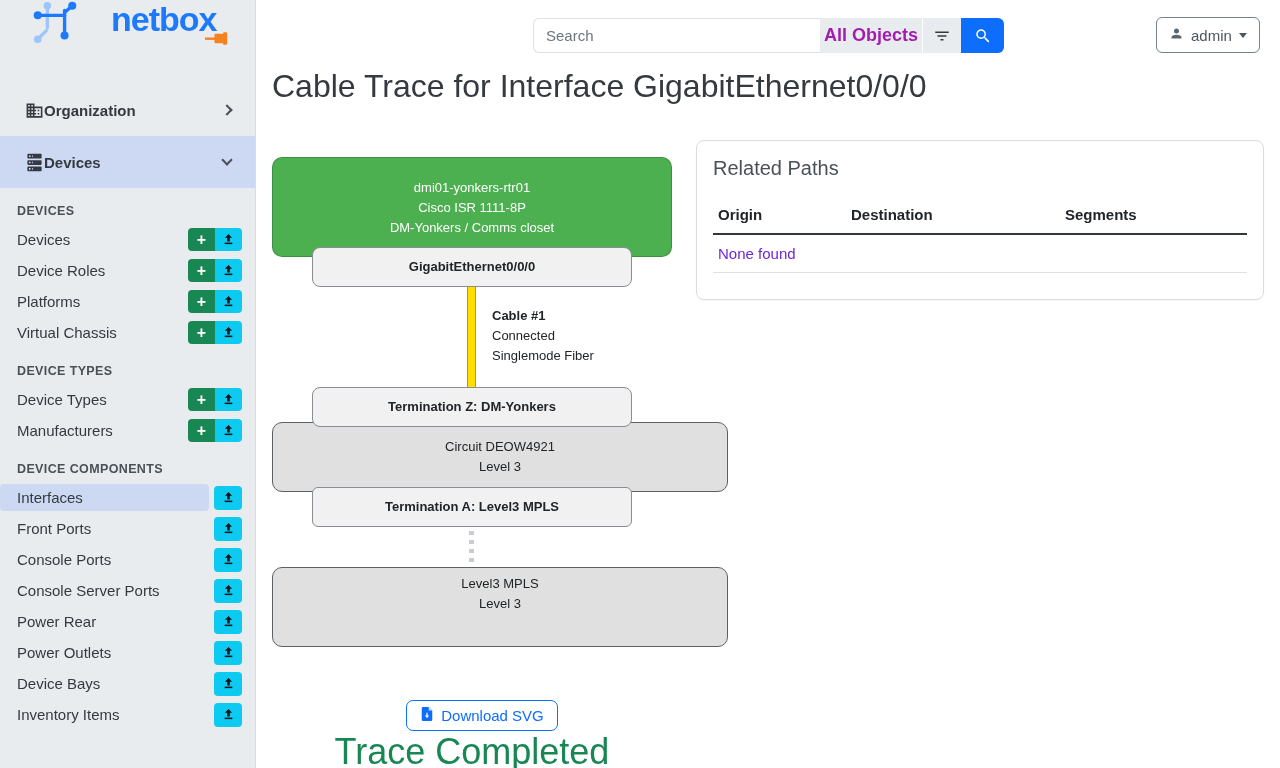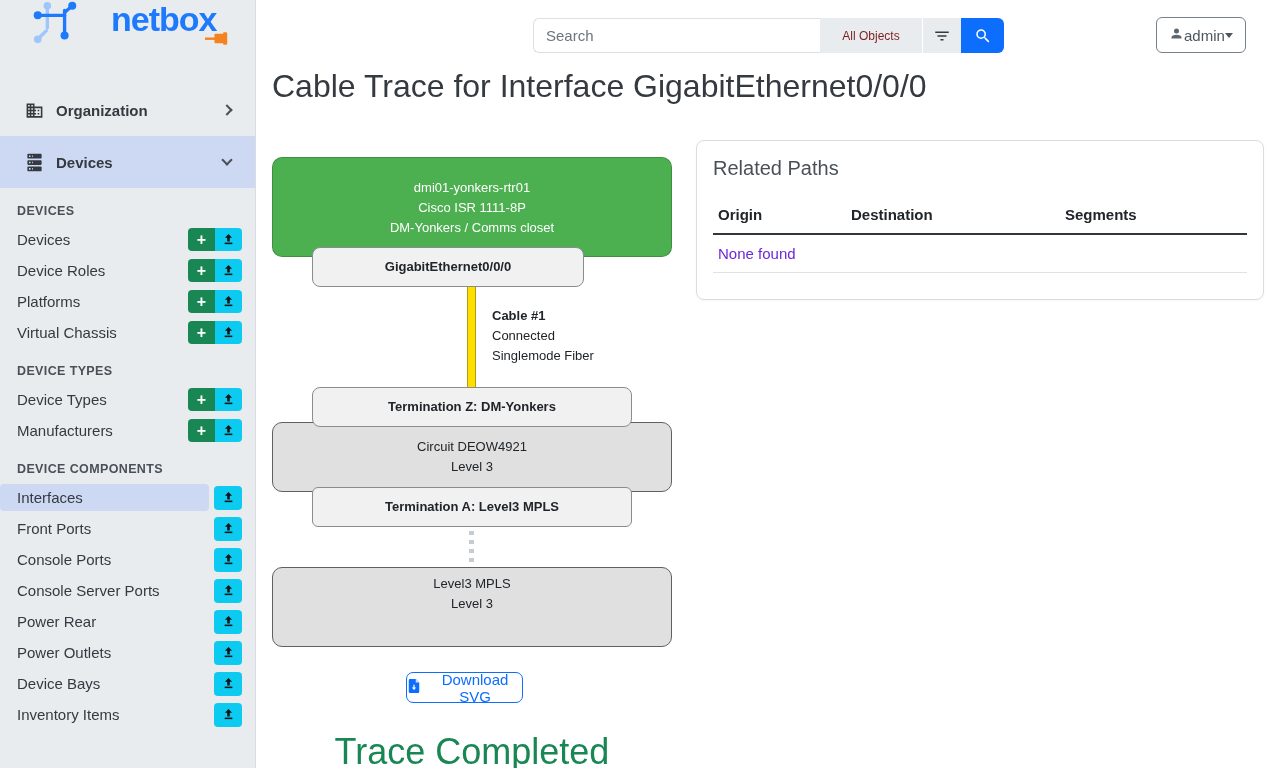--- a/index.html
+++ b/index.html
@@ -10,21 +10,21 @@
   
   .sidebar { position:absolute; left:0; top:0; width:256px; height:768px;
              background:#e9ecef; border-right:1px solid #d8dde2; }
   .logo-row { height:84px; display:flex; align-items:flex-start; padding-left:32px; position:relative;gap:23px; }
   .wordmark { margin-left:10px; font-size:34px; font-weight:600; color:#1d7afc; letter-spacing:-1px; }
   .pin { position:absolute; right:25px; top:31px; }
 
   .group { height:52px; display:flex; align-items:center; padding:0 24px; cursor:pointer; }
   .group.active { background:#cdd9f3; }
   .gicon { display:inline-flex; width:20px; justify-content:center; }
-  .glabel { margin-left:12px; font-size:15px; font-weight:700; color:#343a40; flex:1; }
+  .glabel { font-size:15px; font-weight:700; color:#343a40; flex:1; }
   .chev { width:8px; height:8px; border-right:2px solid #495057; border-bottom:2px solid #495057; }
   .chev-right { transform:rotate(-45deg); }
   .chev-down  { transform:rotate(45deg); margin-top:-4px; }
 
   .sections { list-style:none; margin-top:10px; }
   .sec-header { padding:0 17px; margin:16px 0 6px; font-size:12.5px; font-weight:700;
                 color:#495057; letter-spacing:.03em; }
   .nav-item { position:relative; height:31px; display:flex; align-items:center;
               padding:0 13px 0 17px; cursor:pointer; }
   .nav-item.active::before { content:""; position:absolute; left:0; top:2px; bottom:2px;
@@ -40,55 +40,55 @@
 
   
   .main { position:absolute; left:257px; top:0; right:0; bottom:0; background:#fff; }
   .search-group { position:absolute; left:276px; top:18px; height:35px; display:flex; }
   .search-group input { width:287px; height:35px; border:1px solid #dce0e5; border-right:none;
        border-radius:6px 0 0 6px; padding:0 12px; font-size:15px; color:#212529; outline:none;
        font-family:inherit; }
   .search-group input::placeholder { color:#6c757d; }
   .search-group button { border:none; height:35px; cursor:pointer; display:flex;
        align-items:center; justify-content:center; font-family:inherit; }
-  .scope { width:102px; background:#e9ecef; font-size:12px; color:#7f1d1d; }
+  .scope { width:102px; background:#e9ecef; font-size:18px; color:#a21caf;font-weight:bold; }
   .filter { width:39px; background:#e9ecef; border-left:1px solid #fff !important; }
   .go { width:43px; background:#0d6efd; border-radius:0 6px 6px 0; }
 
   .account { position:absolute; left:899px; top:17px; height:36px; padding:0 12px;
-       display:flex; align-items:center; background:#fff; border:1px solid #76818a;
+       display:flex; align-items:center; gap:7px; background:#fff; border:1px solid #76818a;
        border-radius:6px; font-size:15px; color:#4c565e; cursor:pointer; font-family:inherit; }
   .caret { width:0; height:0; border-left:4px solid transparent; border-right:4px solid transparent;
        border-top:5px solid #4c565e; }
 
   .page-title { position:absolute; left:15px; top:68px; font-size:32px; font-weight:400;
        color:#343a40; }
 
   
   .trace { position:absolute; left:15px; top:157px; width:400px; height:612px; font-size:13px; }
   .node { position:absolute; text-align:center; line-height:20px; color:#212529; }
   .nd-name { font-weight:400; }
   .device { left:0; top:0; width:400px; height:100px; background:#4caf50;
             border:1px solid rgba(0,0,0,.18); border-radius:10px; color:#fff; padding-top:20px; z-index:1; }
-  .iface  { left:40px; top:90px; width:272px; height:40px; line-height:38px; font-weight:700;
+  .iface  { left:40px; top:90px; width:320px; height:40px; line-height:38px; font-weight:700;
             background:#f1f1f1; border:1px solid #878d93; border-radius:8px; z-index:3; }
   .cable-line { position:absolute; left:195px; top:130px; width:9px; height:100px;
             background:#ffde00; border-left:1.5px solid #b09e10; border-right:1.5px solid #b09e10; z-index:2; }
   .cable-label { position:absolute; left:220px; top:149px; line-height:20px; color:#212529; z-index:2; }
   .cl-name { font-weight:700; }
   .term { left:40px; width:320px; height:40px; line-height:38px; font-weight:700;
           background:#f1f1f1; border:1px solid #878d93; border-radius:8px; z-index:3; }
   .termz { top:230px; }
   .terma { top:330px;border-radius:6px; }
-  .big { left:0; width:400px; background:#e0e0e0; border:1px solid #5c6166; border-radius:10px; z-index:2; }
+  .big { left:0; width:456px; background:#e0e0e0; border:1px solid #5c6166; border-radius:10px; z-index:2; }
   .circuit { top:265px; height:70px; padding-top:14px; }
   .dots { position:absolute; left:197px; top:374px; width:5px; height:37px; z-index:1;
           background:repeating-linear-gradient(to bottom,#c6ccd2 0 4px,transparent 4px 9px); }
   .pnet { top:410px; height:80px; padding-top:6px; }
-  .dl { position:absolute; left:134px; top:515px; width:117px; height:31px; background:#fff;
+  .dl { position:absolute; left:134px; top:543px; width:152px; height:31px; background:#fff;
         border:1.5px solid #0d6efd; border-radius:7px; color:#0d6efd; font-size:15px;
         display:flex; align-items:center; justify-content:center; gap:7px; cursor:pointer;
         font-family:inherit; }
   .result { position:absolute; left:0; top:574px; width:400px; text-align:center;
             font-size:36px; color:#198754; }
 
   
   .card { position:absolute; left:439px; top:140px; width:568px; background:#fff;
           border:1px solid #d8dde2; border-radius:8px; padding:16px 16px 26px;
           box-shadow:0 1px 2px rgba(0,0,0,.04); }

